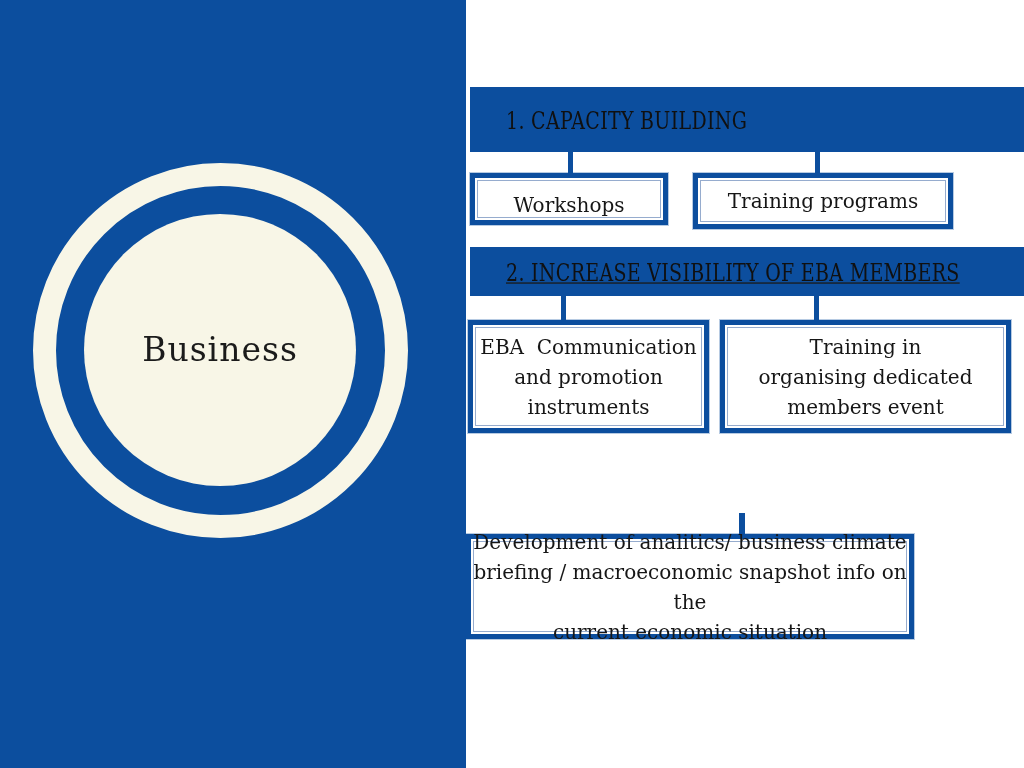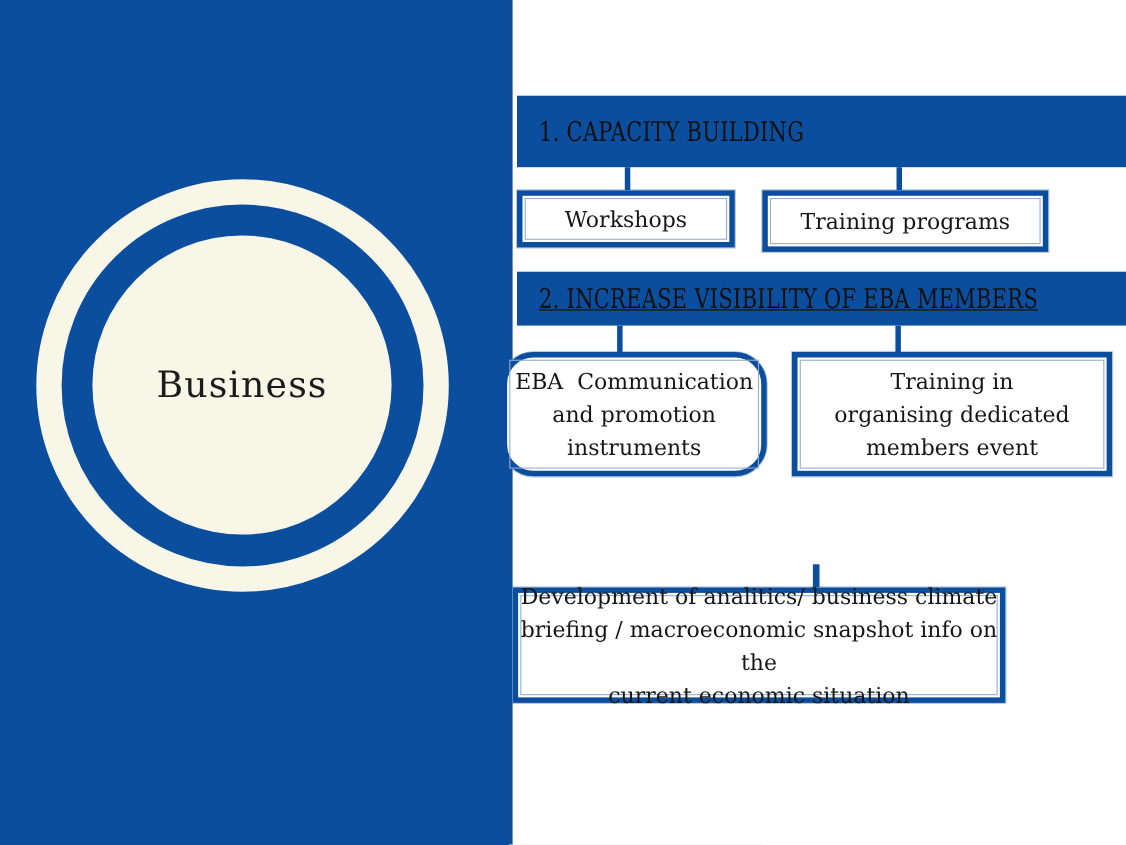--- a/index.html
+++ b/index.html
@@ -44,21 +44,21 @@
     line-height:48px;
     letter-spacing:1px;
     color:#1b1b1b;
   }
   
   .bar{
     position:absolute;left:470px;width:554px;
     background:var(--blue);
     box-sizing:border-box;
     display:flex;align-items:center;
-    padding-left:20px;
+    padding-left:36px;
   }
   .bar-1{top:87px;height:65px;}
   .bar-2{top:247px;height:49px;text-decoration:underline;}
   .bar-3{top:447px;height:66px;}
   .bar-text{
     font-size:19px;
     letter-spacing:0.3px;
     color:#101010;
     transform:scaleY(1.3);
     transform-origin:0 50%;
@@ -90,23 +90,23 @@
     border:1px solid var(--innerline);
     pointer-events:none;
   }
   .box-text{
     position:relative;
     font-size:20px;
     line-height:30px;
     white-space:pre-wrap;
     color:#161616;
   }
-  .box-1a{left:470px;top:173px;width:198px;height:52px;}
+  .box-1a{left:470px;top:173px;width:198px;height:52px;align-items:flex-end;}
   .box-1b{left:693px;top:173px;width:260px;height:56px;}
-  .box-2a{left:456px;top:320px;width:241px;height:113px;border-radius:29px;}
+  .box-2a{left:468px;top:320px;width:241px;height:113px;}
   .box-2b{left:720px;top:320px;width:291px;height:113px;}
   .box-3 {left:466px;top:534px;width:448px;height:105px;}
 </style>
 </head>
 <body>
 
 <div class="stage">
 
   <div class="left-panel">
     <div class="ring"></div>

